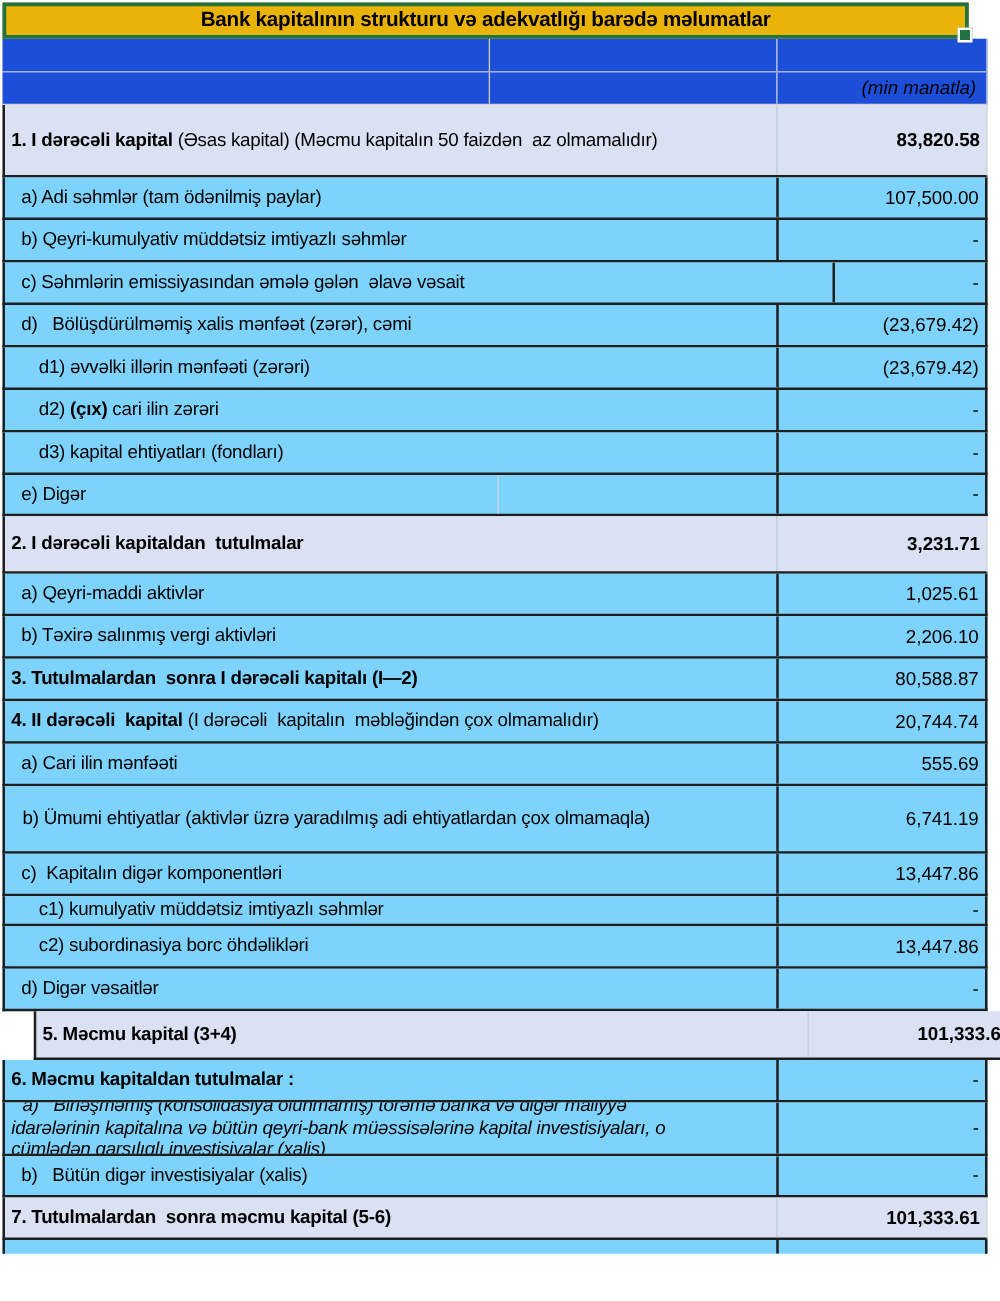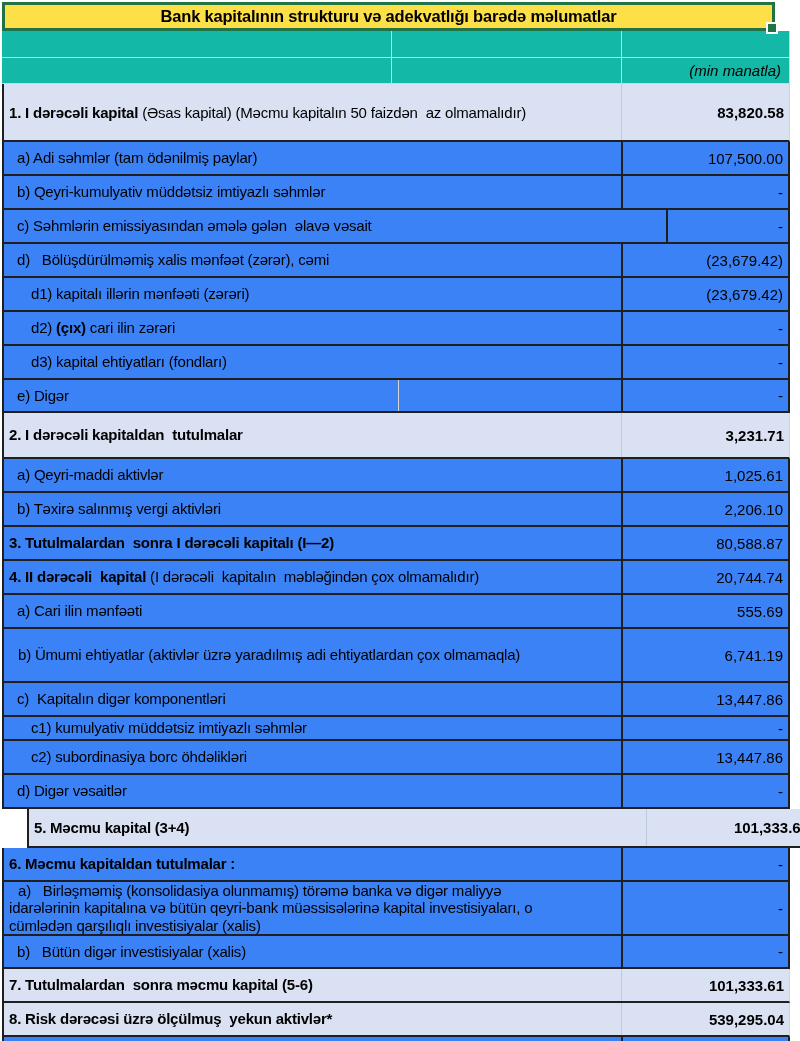--- a/index.html
+++ b/index.html
@@ -2,35 +2,35 @@
 <html><head>
 <meta charset="utf-8">
 <style>
   html,body{margin:0;padding:0;background:#ffffff;}
   body{width:800px;height:1041px;font-family:"Liberation Sans",sans-serif;color:#000;font-size:15px;}
   #sheet{position:relative;width:800px;height:1041px;overflow:hidden;padding-top:2px;box-sizing:border-box;}
 
   
   .title-row{position:relative;box-sizing:border-box;margin-left:2px;width:773px;height:29px;
     border:3px solid #217346;display:flex;align-items:center;justify-content:center;
-    font-weight:bold;font-size:16.5px;letter-spacing:-0.2px;background:#fde047;z-index:5;}
+    font-weight:bold;font-size:16.5px;letter-spacing:-0.2px;background:#eab308;z-index:5;}
   .fill-handle{position:absolute;right:-6px;bottom:-6px;width:8px;height:8px;background:#217346;border:2px solid #ffffff;}
 
   
-  .grid-row{box-sizing:border-box;margin-left:2px;width:788px;display:flex;border-bottom:1px solid #d4d4d4;background:#14b8a6;}
+  .grid-row{box-sizing:border-box;margin-left:2px;width:788px;display:flex;border-bottom:1px solid #d4d4d4;background:#1d4ed8;}
   .grid-row.empty{height:27px;}
   .grid-row.unit{height:26px;}
   .gcell{box-sizing:border-box;border-right:1px solid #d4d4d4;height:100%;}
   .g1{width:390px;}
   .g2{width:230px;}
   .g3{flex:1;display:flex;align-items:center;justify-content:flex-end;padding-right:8px;}
   .unit-note{font-style:italic;font-size:15px;}
 
   
-  .row{display:flex;box-sizing:border-box;width:788px;margin-left:2px;background:#3b82f6;
+  .row{display:flex;box-sizing:border-box;width:788px;margin-left:2px;background:#7dd3fc;
     border-left:2px solid #1f1f1f;border-bottom:2px solid #1f1f1f;overflow:hidden;}
   .row.white{border-right:2px solid #1f1f1f;}
   .row.blue{background:#d9e1f2;border-right:1px solid #d4d4d4;}
   .cell{box-sizing:border-box;}
   .label{flex:0 0 617px;display:flex;align-items:center;position:relative;overflow:hidden;}
   .value{flex:1;display:flex;align-items:center;justify-content:flex-end;padding-right:5px;white-space:pre;}
   .row.white .value{border-left:2px solid #1f1f1f;}
   .row.blue .value{border-left:1px solid #c0c9e0;}
   .txt{white-space:pre-wrap;letter-spacing:-0.2px;line-height:17.5px;}
   .b{font-weight:bold;}
@@ -93,21 +93,21 @@
         <div class="cell value">-</div>
       </div>
       <div class="row white lv1 row-r1d" style="height: 34px;">
         <div class="cell label">
           <span class="txt"><span>d)   Bölüşdürülməmiş xalis mənfəət (zərər), cəmi</span></span>
         </div>
         <div class="cell value">(23,679.42)</div>
       </div>
       <div class="row white lv2 row-r1d1" style="height: 34px;">
         <div class="cell label">
-          <span class="txt"><span>d1) kapitalı illərin mənfəəti (zərəri)</span></span>
+          <span class="txt"><span>d1) əvvəlki illərin mənfəəti (zərəri)</span></span>
         </div>
         <div class="cell value">(23,679.42)</div>
       </div>
       <div class="row white lv2 row-r1d2" style="height: 34px;">
         <div class="cell label">
           <span class="txt"><span>d2) </span><span class="b">(çıx)</span><span> cari ilin zərəri</span></span>
         </div>
         <div class="cell value">-</div>
       </div>
       <div class="row white lv2 row-r1d3" style="height: 34px;">
@@ -194,43 +194,37 @@
           <span class="txt"><span class="b">5. Məcmu kapital (3+4)</span></span>
         </div>
         <div class="cell value b">101,333.61</div>
       </div>
       <div class="row white lv0 row-r6" style="height: 34px;">
         <div class="cell label">
           <span class="txt"><span class="b">6. Məcmu kapitaldan tutulmalar :</span></span>
         </div>
         <div class="cell value">-</div>
       </div>
-      <div class="row white lv1 wrap row-r6a" style="height: 54px;">
+      <div class="row white lv1 wrap row-r6a" style="height: 43px; font-style: italic;">
         <div class="cell label">
           <span class="txt" style="max-width: 535px;"><span>a)   Birləşməmiş (konsolidasiya olunmamış) törəmə banka və digər maliyyə idarələrinin kapitalına və bütün qeyri-bank müəssisələrinə kapital investisiyaları, o cümlədən qarşılıqlı investisiyalar (xalis)</span></span>
         </div>
         <div class="cell value">-</div>
       </div>
       <div class="row white lv1 row-r6b" style="height: 33px;">
         <div class="cell label">
           <span class="txt"><span>b)   Bütün digər investisiyalar (xalis)</span></span>
         </div>
         <div class="cell value">-</div>
       </div>
       <div class="row blue lv0 row-r7" style="height: 34px;">
         <div class="cell label">
           <span class="txt"><span class="b">7. Tutulmalardan  sonra məcmu kapital (5-6)</span></span>
         </div>
         <div class="cell value b">101,333.61</div>
-      </div>
-      <div class="row blue lv0 row-r8" style="height: 34px;">
-        <div class="cell label">
-          <span class="txt"><span class="b">8. Risk dərəcəsi üzrə ölçülmuş  yekun aktivlər*</span></span>
-        </div>
-        <div class="cell value b">539,295.04</div>
       </div>
     </div>
 
   <div class="row white sliver">
     <div class="cell label"></div>
     <div class="cell value"></div>
   </div>
 
 </div>
 

